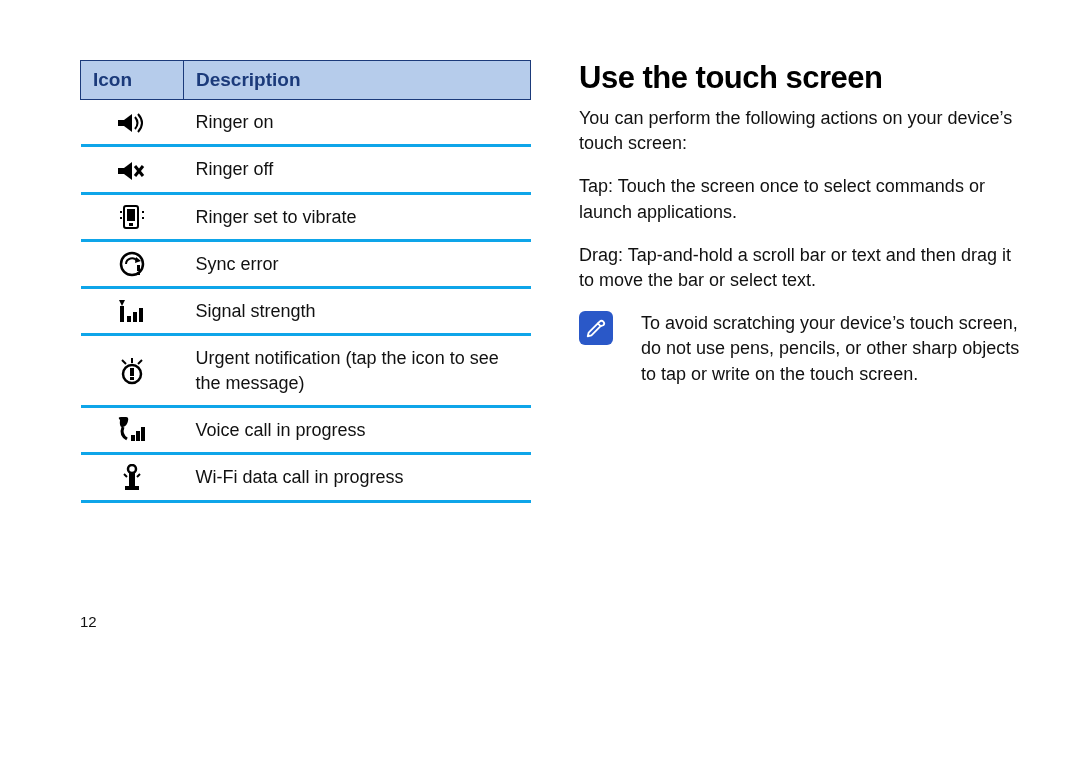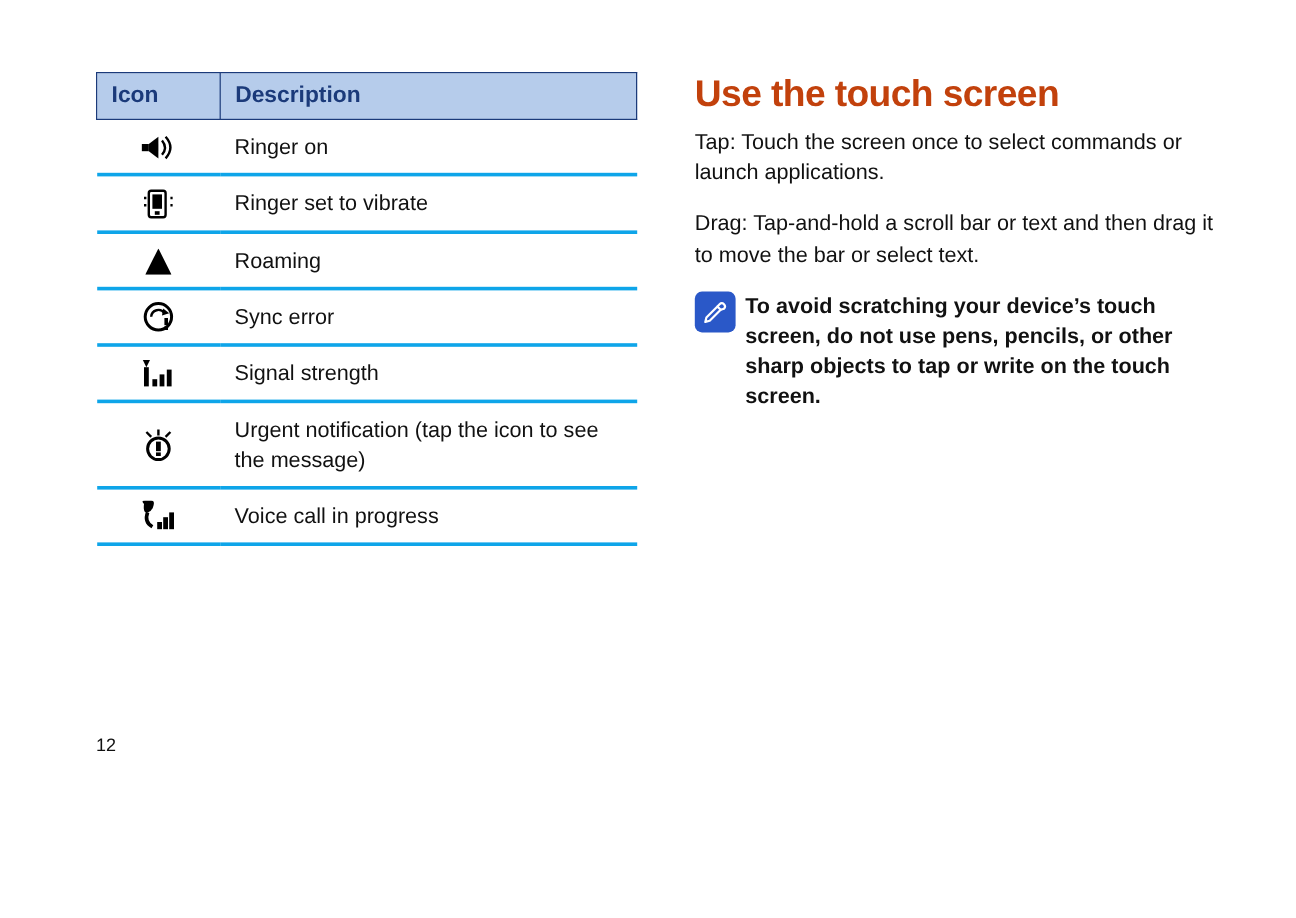--- a/index.html
+++ b/index.html
@@ -53,37 +53,36 @@
   }
 
   .pxicon {
     display: inline-block;
     vertical-align: middle;
   }
 
   
   .rcol h1 {
     font-family: Verdana, Geneva, sans-serif;
-    color: #c2410c;
+    color: #000000;
     font-weight: bold;
     font-size: 31px;
     margin: 0 0 10px 0;
     letter-spacing: -0.5px;
   }
   .rcol p {
     font-size: 18px;
     line-height: 1.4;
     margin: 0 0 18px 0;
   }
   .note {
     display: flex;
-    gap: 8px;
+    gap: 28px;
     align-items: flex-start;
     margin-top: 16px;
-    font-weight: bold;
   }
   .note-icon {
     flex: 0 0 34px;
     width: 34px;
     height: 34px;
     border-radius: 6px;
     background: #2a58c8;
     color: #fff;
     display: flex;
     align-items: center;
@@ -125,44 +124,49 @@
                 <rect x="0" y="8" width="6" height="6"></rect>
                 <polygon points="6,8 14,2 14,20 6,14"></polygon>
                 <path d="M17 5 Q22 11 17 17" stroke="#000" stroke-width="2" fill="none"></path>
                 <path d="M20 2 Q28 11 20 20" stroke="#000" stroke-width="2" fill="none"></path>
               </g>
             </svg>
           </td>
           <td>Ringer on</td>
         </tr>
 
+        <tr>
+          <td class="icon-cell">
+            <svg class="pxicon" width="28" height="22" viewBox="0 0 28 22">
+              <g fill="#000">
+                <rect x="0" y="8" width="6" height="6"></rect>
+                <polygon points="6,8 14,2 14,20 6,14"></polygon>
+                <line x1="17" y1="6" x2="25" y2="16" stroke="#000" stroke-width="3"></line>
+                <line x1="25" y1="6" x2="17" y2="16" stroke="#000" stroke-width="3"></line>
+              </g>
+            </svg>
+          </td>
+          <td>Ringer off</td>
+        </tr>
 
         <tr>
           <td class="icon-cell">
             <svg class="pxicon" width="24" height="26" viewBox="0 0 24 26">
               <rect x="4" y="2" width="14" height="22" rx="2" fill="none" stroke="#000" stroke-width="2"></rect>
               <rect x="7" y="5" width="8" height="12" fill="#000"></rect>
               <rect x="9" y="19" width="4" height="3" fill="#000"></rect>
               <line x1="0" y1="8" x2="2" y2="8" stroke="#000" stroke-width="2"></line>
               <line x1="0" y1="14" x2="2" y2="14" stroke="#000" stroke-width="2"></line>
               <line x1="22" y1="8" x2="24" y2="8" stroke="#000" stroke-width="2"></line>
               <line x1="22" y1="14" x2="24" y2="14" stroke="#000" stroke-width="2"></line>
             </svg>
           </td>
           <td>Ringer set to vibrate</td>
         </tr>
 
-        <tr>
-          <td class="icon-cell">
-            <svg class="pxicon" width="22" height="22" viewBox="0 0 22 22">
-              <polygon fill="#000" points="11,0 22,22 0,22"></polygon>
-            </svg>
-          </td>
-          <td>Roaming</td>
-        </tr>
 
         <tr>
           <td class="icon-cell">
             <svg class="pxicon" width="26" height="26" viewBox="0 0 26 26">
               <circle cx="13" cy="13" r="11" fill="none" stroke="#000" stroke-width="2.5"></circle>
               <path d="M7 13 A6 6 0 0 1 18 10" fill="none" stroke="#000" stroke-width="2"></path>
               <polygon fill="#000" points="17,6 22,10 16,12"></polygon>
               <rect x="18" y="14" width="3" height="6" fill="#000"></rect>
               <rect x="18" y="21" width="3" height="3" fill="#000"></rect>
             </svg>
@@ -210,27 +214,40 @@
                 <rect x="14" y="18" width="4" height="6"></rect>
                 <rect x="19" y="14" width="4" height="10"></rect>
                 <rect x="24" y="10" width="4" height="14"></rect>
               </g>
             </svg>
           </td>
           <td>Voice call in progress</td>
         </tr>
 
 
+        <tr>
+          <td class="icon-cell">
+            <svg class="pxicon" width="22" height="28" viewBox="0 0 22 28">
+              <circle cx="11" cy="5" r="4" fill="none" stroke="#000" stroke-width="2.5"></circle>
+              <rect x="8" y="8" width="6" height="14" fill="#000"></rect>
+              <rect x="4" y="22" width="14" height="4" fill="#000"></rect>
+              <line x1="3" y1="10" x2="6" y2="13" stroke="#000" stroke-width="2"></line>
+              <line x1="19" y1="10" x2="16" y2="13" stroke="#000" stroke-width="2"></line>
+            </svg>
+          </td>
+          <td>Wi-Fi data call in progress</td>
+        </tr>
 
       </tbody>
     </table>
   </div>
 
   <div class="col rcol">
     <h1>Use the touch screen</h1>
+    <p>You can perform the following actions on your device’s touch screen:</p>
     <p>Tap: Touch the screen once to select commands or launch applications.</p>
     <p>Drag: Tap-and-hold a scroll bar or text and then drag it to move the bar or select text.</p>
 
     <div class="note">
       <div class="note-icon">
         <svg viewBox="0 0 24 24">
             <g fill="none" stroke="#fff" stroke-width="2" stroke-linejoin="round">
           <path d="M4 17 L14 7 L17 10 L7 20 L3 21 Z"></path>
           <path d="M14 7 L16 5 Q18 3 20 5 Q22 7 20 9 L17 10"></path>
         </g>

